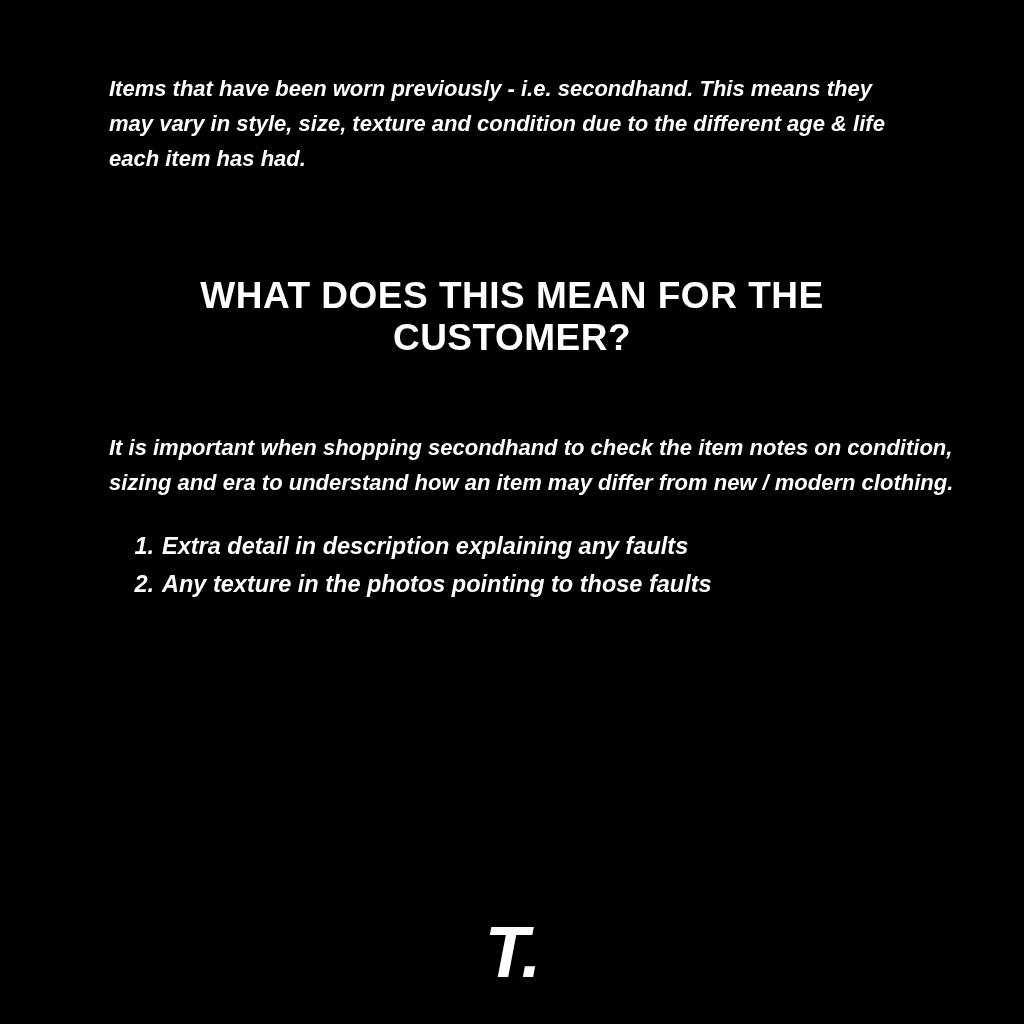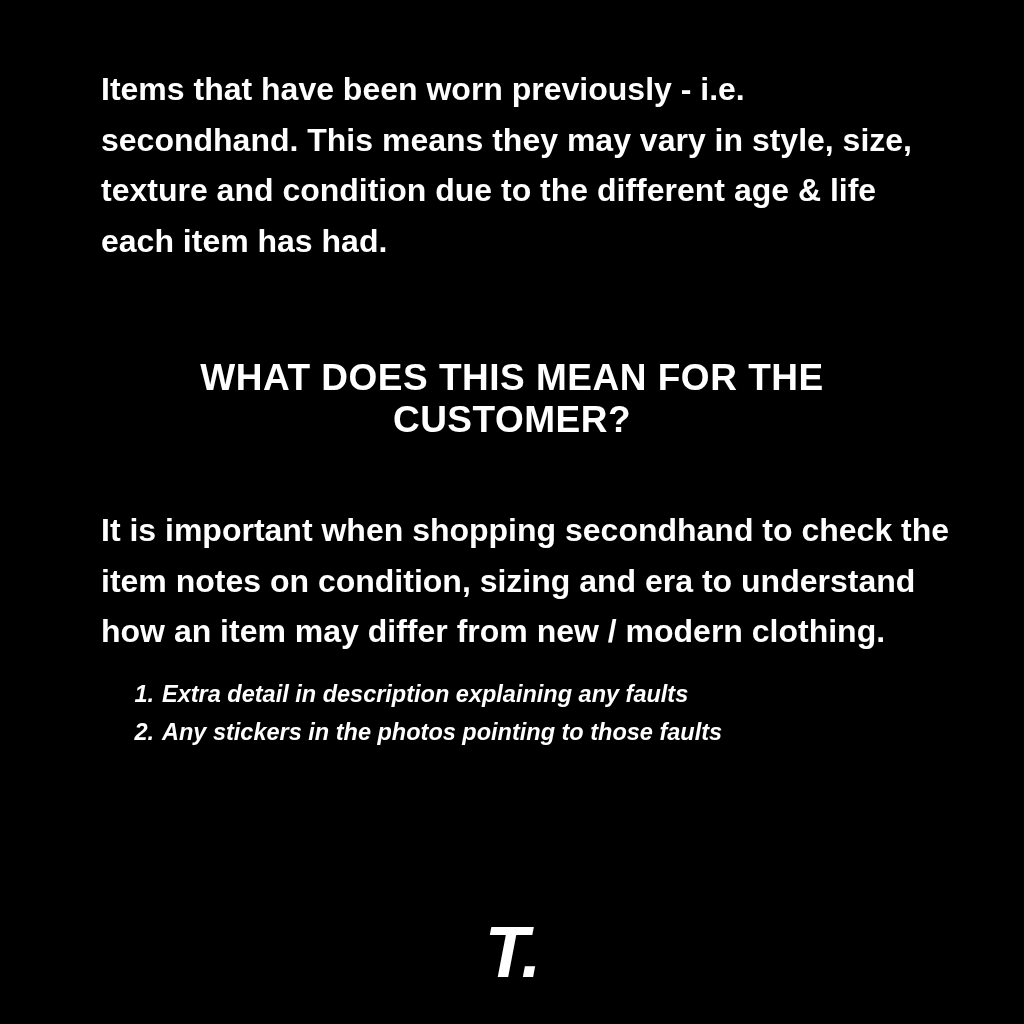--- a/index.html
+++ b/index.html
@@ -34,24 +34,25 @@
     margin: 0;
     padding: 78px 40px 0 40px;
   }
   .heading-2 {
     font-size: 37px;
     margin: 9px;
     padding: 0 120px;
   }
   .body-text {
     font-weight: bold;
-    font-size: 32px;
+    font-style: italic;
+    font-size: 22px;
     line-height: 1.58;
     color: #ffffff;
-    margin: 4px;
+    margin: 12px;
   }
   .block-intro {
     padding: 60px 100px 0 97px;
   }
   .section-2-title {
     padding-top: 78px;
   }
   .block-customer {
     padding: 52px 52px 0 97px;
   }
@@ -114,21 +115,21 @@
   </div>
 
 
   <ol class="numbered-list">
     <li>
       <span class="num">1.</span>
       <span>Extra detail in description explaining any faults</span>
     </li>
     <li>
       <span class="num">2.</span>
-      <span>Any stickers in the photos pointing to those faults</span>
+      <span>Any texture in the photos pointing to those faults</span>
     </li>
   </ol>
 
   <div class="logo-wrap">
     <span class="logo">T.</span>
   </div>
 
 </div>
 
 </body></html>

